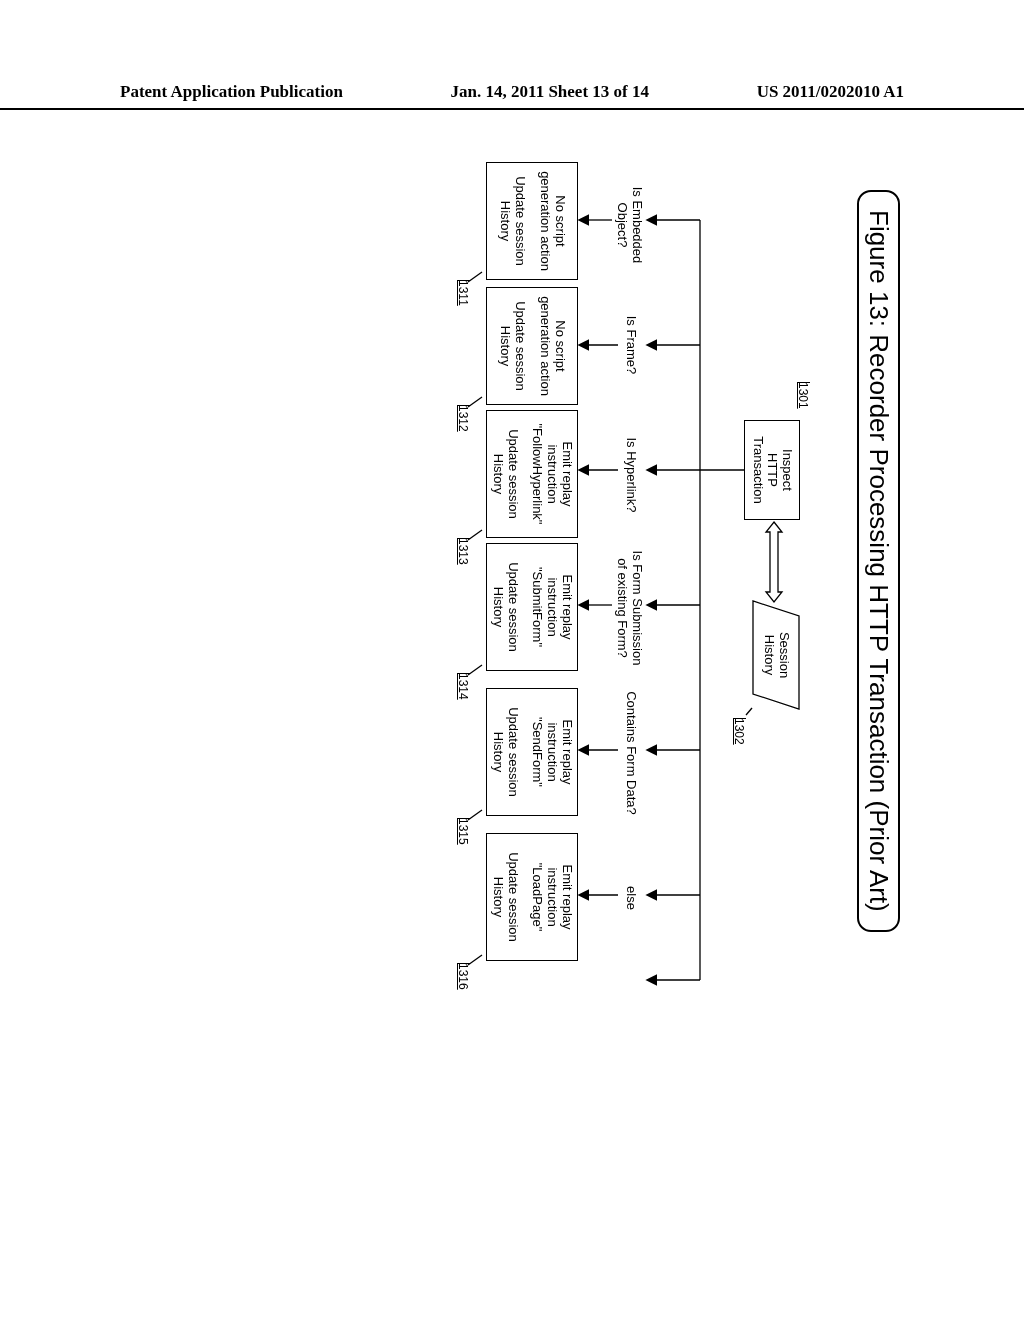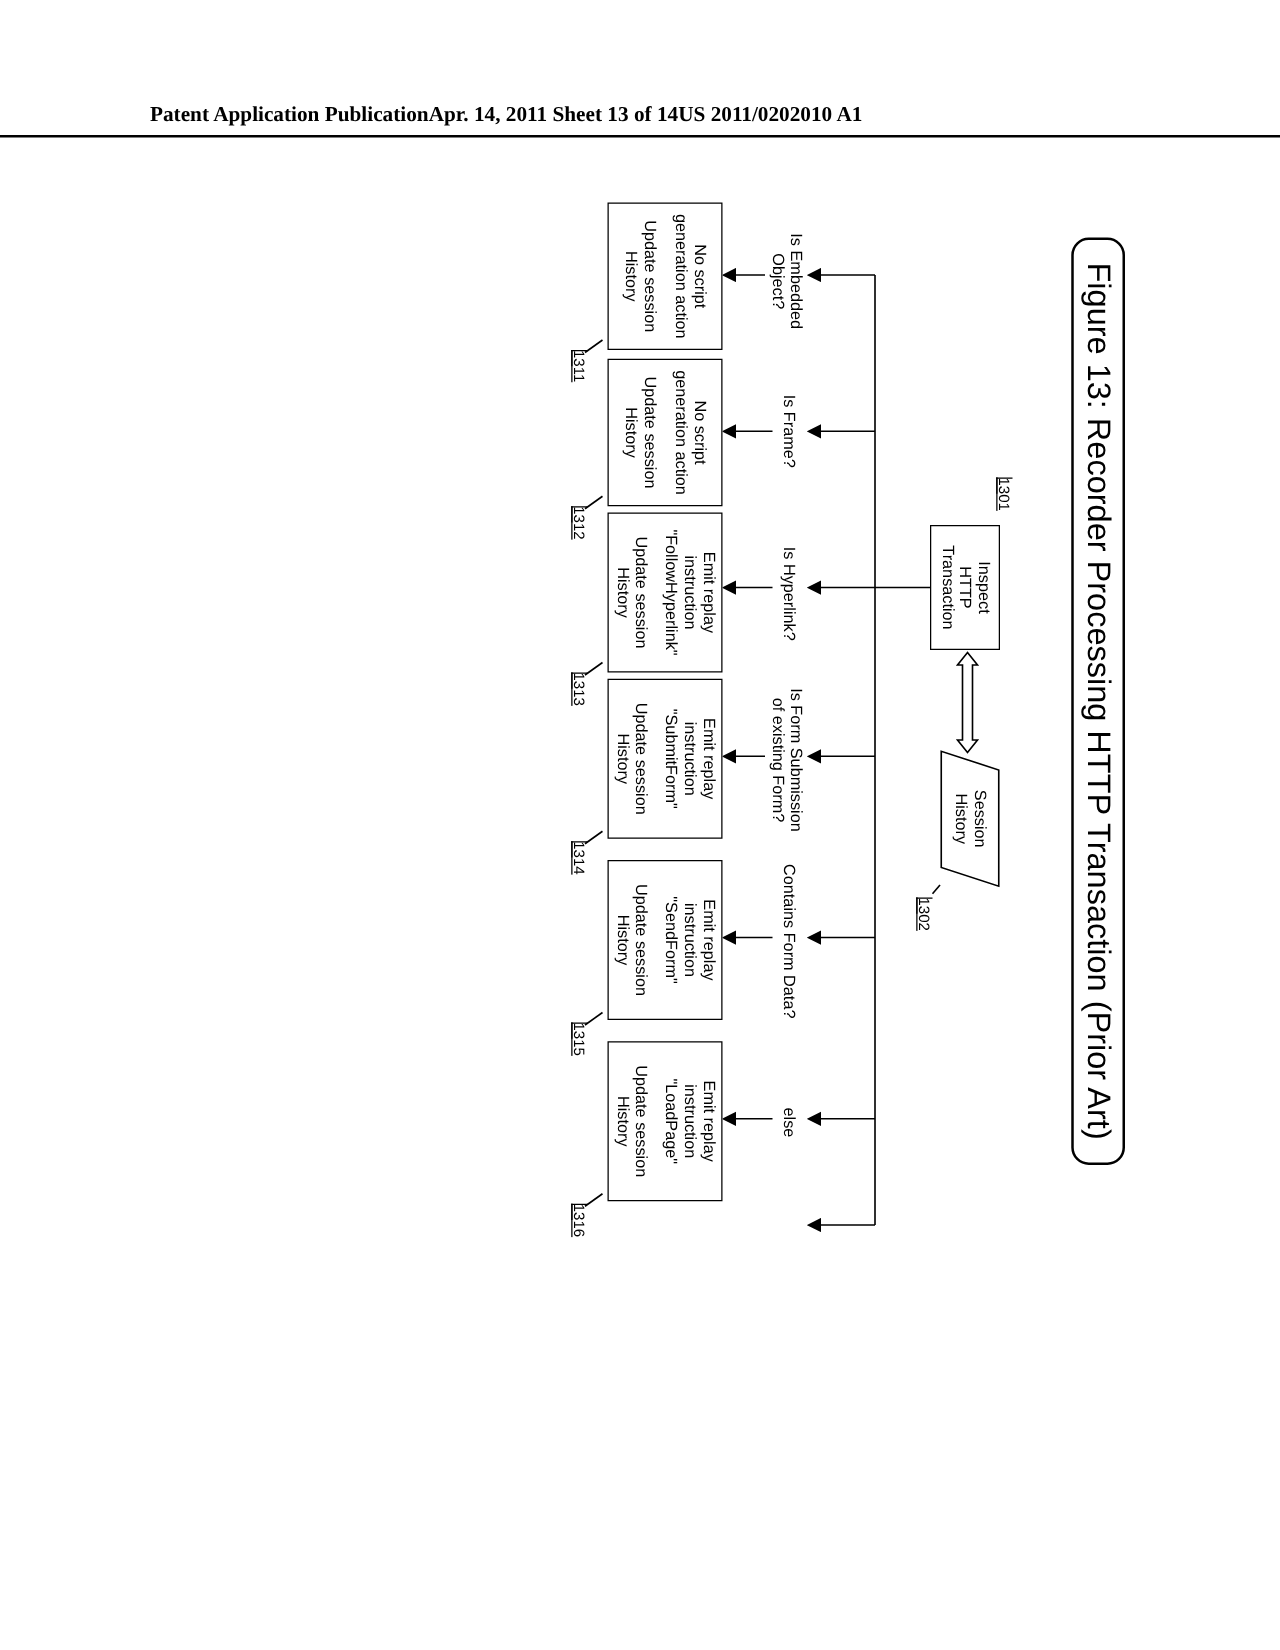--- a/index.html
+++ b/index.html
@@ -11,21 +11,21 @@
     position: relative;
   }
   .header {
     position: absolute;
     top: 82px;
     left: 0;
     width: 1024px;
     padding: 0 120px 6px 120px;
     border-bottom: 2px solid #000;
     display: flex;
-    justify-content: flex-start;
+    justify-content: space-between;
     font-size: 17px;
     font-weight: bold;
   }
   .figure-area {
     position: absolute;
     top: 160px;
     left: 120px;
     width: 780px;
     height: 900px;
     transform: rotate(90deg);
@@ -96,21 +96,21 @@
   }
   .arrowhead { fill: #000; }
   .line { stroke: #000; stroke-width: 1.3; fill: none; }
   .hollow-arrow { stroke: #000; stroke-width: 1.3; fill: #fff; }
 </style>
 </head>
 <body>
 
 <div class="header">
   <span>Patent Application Publication</span>
-  <span>Apr. 14, 2011  Sheet 13 of 14</span>
+  <span>Jan. 14, 2011  Sheet 13 of 14</span>
   <span>US 2011/0202010 A1</span>
 </div>
 
 <div class="figure-area">
 
   <div class="title-box">Figure 13: Recorder Processing HTTP Transaction (Prior Art)</div>
 
   <div class="process-box" style="top:100px; left:260px; width:100px; height:56px;">
     <span>Inspect</span>
     <span>HTTP</span>

